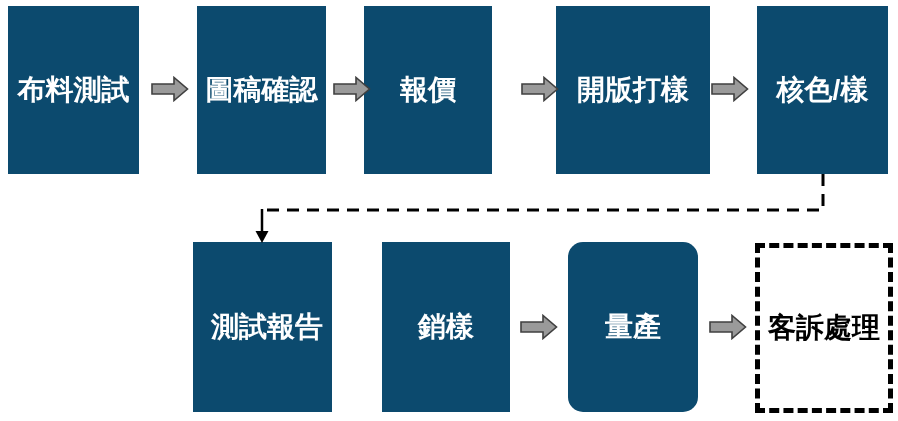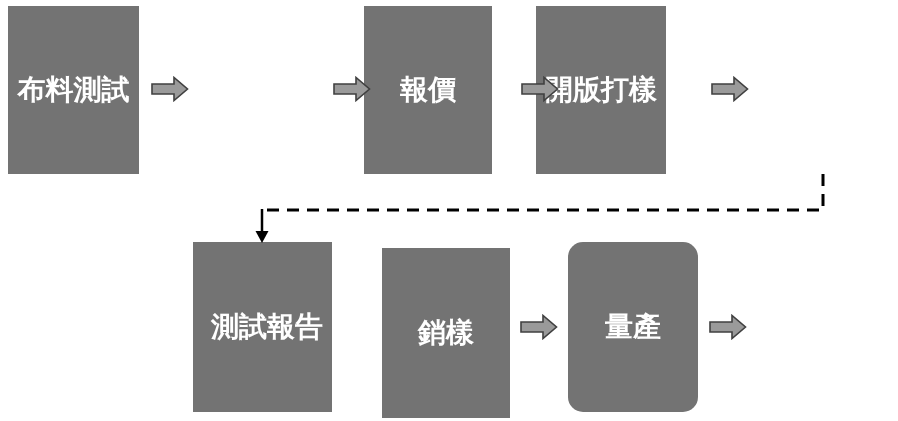--- a/index.html
+++ b/index.html
@@ -10,46 +10,46 @@
   }
   .canvas {
     position: relative;
     width: 898px;
     height: 421px;
     background: #ffffff;
     overflow: hidden;
   }
   .node {
     position: absolute;
-    background: #737373;
+    background: #0c4a6e;
     color: #ffffff;
     display: flex;
     align-items: center;
     justify-content: center;
     font-weight: bold;
     font-size: 28px;
     line-height: 1;
     white-space: nowrap;
     letter-spacing: 0px;
   }
   .node.dashed {
     background: #ffffff;
     color: #000000;
     border: 5px dashed #000000;
     box-sizing: border-box;
   }
   
   #n1 { left: 8px;   top: 6px; width: 131px; height: 168px; }
   #n2 { left: 197px; top: 6px; width: 129px; height: 168px; }
   #n3 { left: 364px; top: 6px; width: 128px; height: 168px; }
-  #n4 { left: 536px; top: 6px; width: 130px; height: 168px; }
+  #n4 { left: 556px; top: 6px; width: 154px; height: 168px; }
   #n5 { left: 757px; top: 6px; width: 131px; height: 168px; }
   
   #n6 { left: 193px; top: 242px; width: 130px; height: 170px; padding-left: 9px; }
-  #n7 { left: 382px; top: 248px; width: 128px; height: 170px; }
+  #n7 { left: 382px; top: 242px; width: 128px; height: 170px; }
   #n8 { left: 568px; top: 242px; width: 130px; height: 170px; border-radius: 15px; }
   #n9 { left: 755px; top: 243px; width: 138px; height: 170px; }
 
   .arrow {
     position: absolute;
     width: 38px;
     height: 26px;
   }
   #a1 { left: 151px; top: 76px; }
   #a2 { left: 333px; top: 76px; }
@@ -67,35 +67,44 @@
   }
 </style>
 </head>
 <body>
 
 <div class="canvas">
 
   <div class="node" id="n1">
     <span>布料測試</span>
   </div>
+  <div class="node" id="n2">
+    <span>圖稿確認</span>
+  </div>
   <div class="node" id="n3">
     <span>報價</span>
   </div>
   <div class="node" id="n4">
     <span>開版打樣</span>
+  </div>
+  <div class="node" id="n5">
+    <span>核色/樣</span>
   </div>
 
   <div class="node" id="n6">
     <span>測試報告</span>
   </div>
   <div class="node" id="n7">
     <span>銷樣</span>
   </div>
   <div class="node" id="n8">
     <span>量產</span>
+  </div>
+  <div class="node dashed" id="n9">
+    <span>客訴處理</span>
   </div>
 
   <div class="arrow" id="a1">
     <svg width="38" height="26" viewBox="0 0 38 26">
         <path d="M1 8 L23 8 L23 1.5 L36.5 13 L23 24.5 L23 18 L1 18 Z" fill="#9a9a9a" stroke="#404040" stroke-width="1.6"></path>
       </svg>
   </div>
   <div class="arrow" id="a2">
     <svg width="38" height="26" viewBox="0 0 38 26">
         <path d="M1 8 L23 8 L23 1.5 L36.5 13 L23 24.5 L23 18 L1 18 Z" fill="#9a9a9a" stroke="#404040" stroke-width="1.6"></path>

